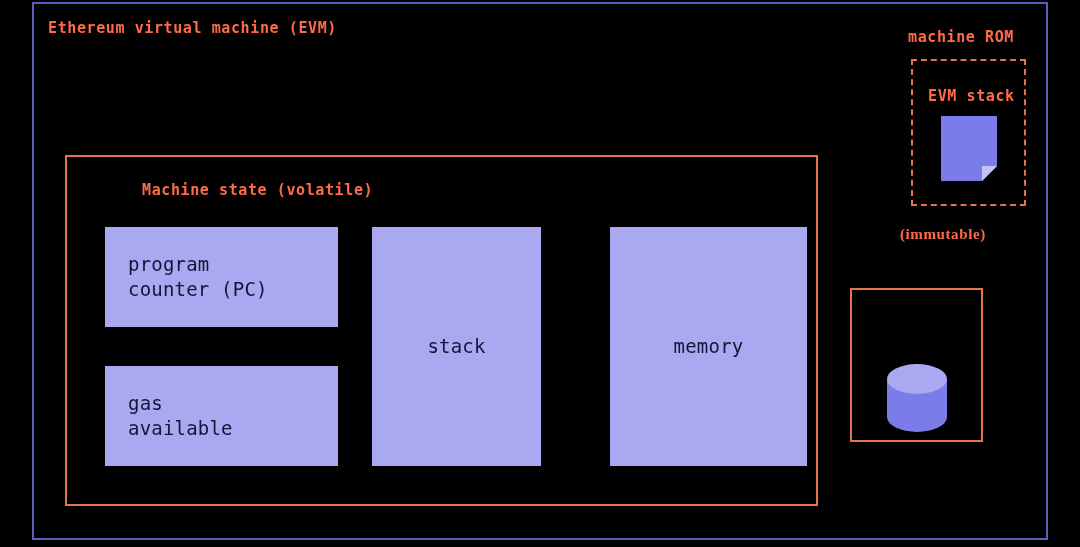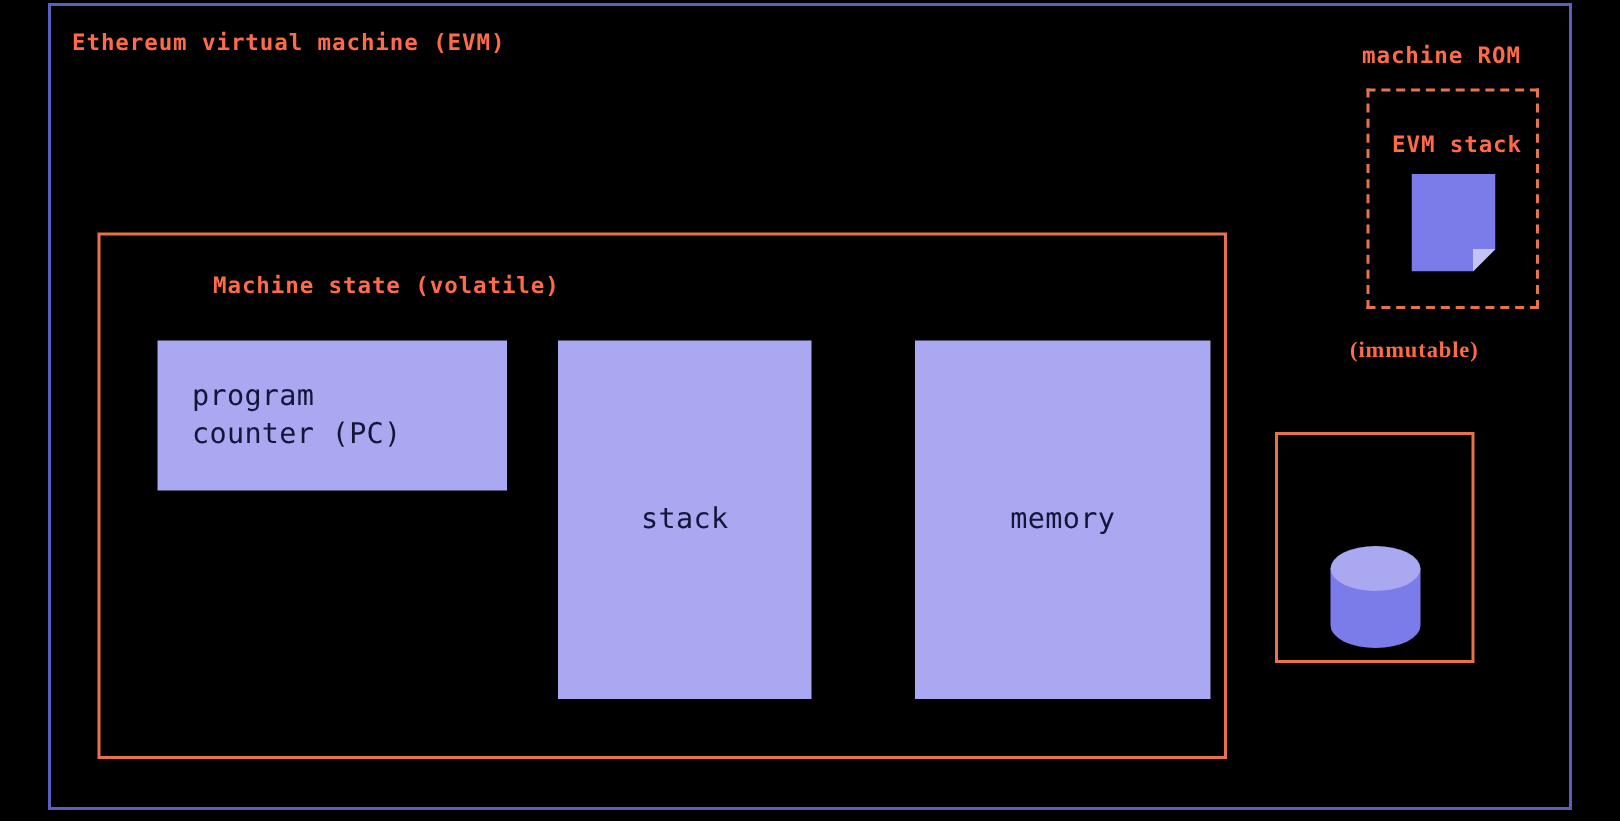--- a/index.html
+++ b/index.html
@@ -163,20 +163,24 @@
   <div class="label-orange" id="evm-title">Ethereum virtual machine (EVM)</div>
 
   <div id="machine-state-panel"></div>
   <div class="label-orange" id="machine-state-title">Machine state (volatile)</div>
 
   <div class="purple-box pb-left" id="box-pc">
     <span class="box-text">program
 counter (PC)</span>
   </div>
 
+  <div class="purple-box pb-left" id="box-gas">
+    <span class="box-text">gas
+available</span>
+  </div>
 
   <div class="purple-box pb-center" id="box-stack">
     <span class="box-text">stack</span>
   </div>
 
   <div class="purple-box pb-center" id="box-memory">
     <span class="box-text">memory</span>
   </div>
 
   <div class="label-orange" id="virtual-rom-title">machine ROM</div>

